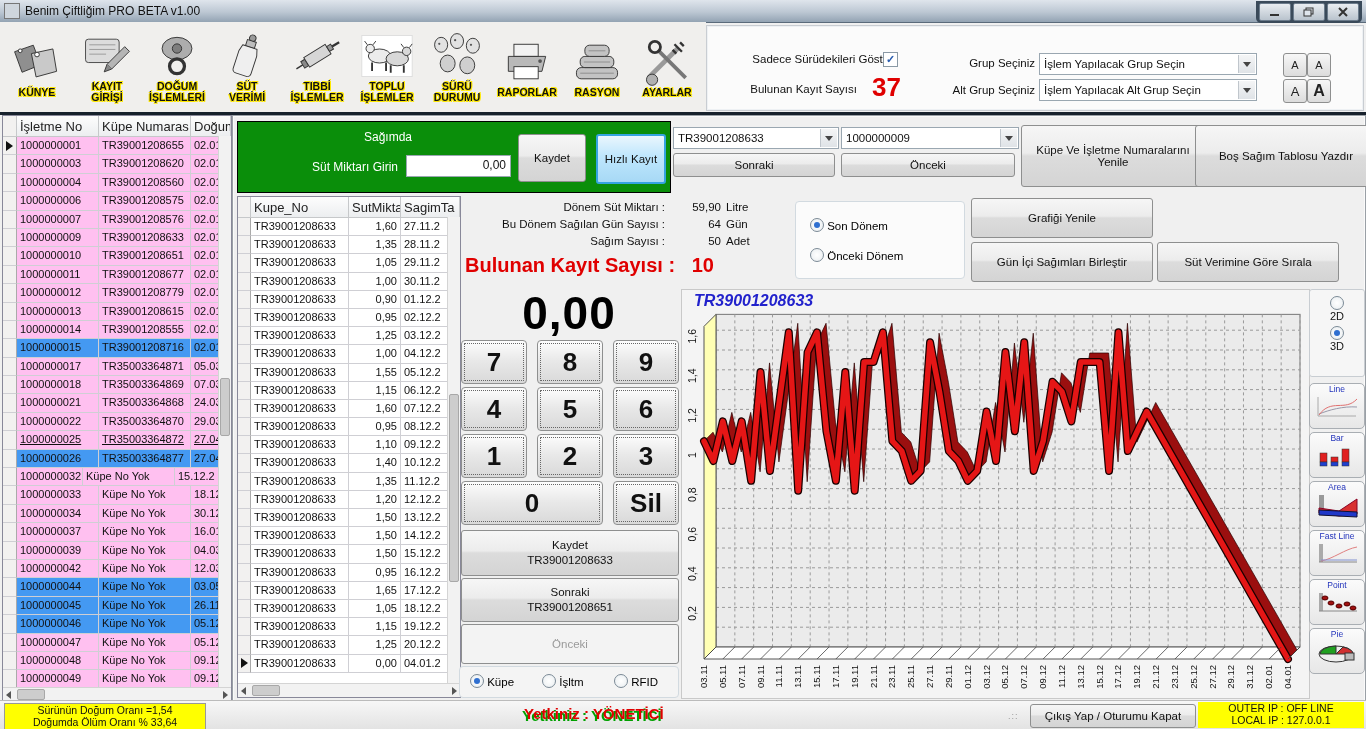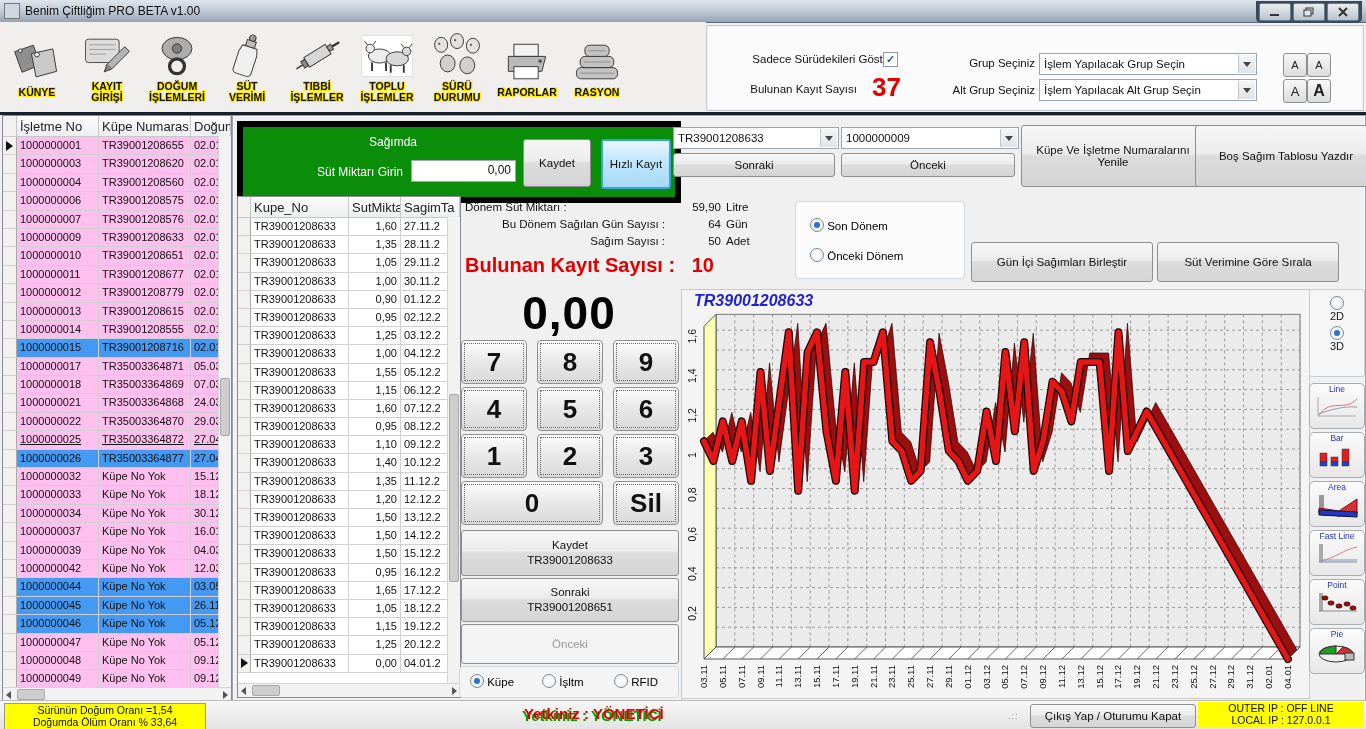--- a/index.html
+++ b/index.html
@@ -49,21 +49,21 @@
   .pink{background:#ffc0f0;}
   .bluesel{background:#4499f2;}
   
   .vscroll{position:absolute;width:12px;background:#f2f2f2;border-left:1px solid #d4d4d4;}
   .hscroll{position:absolute;height:13px;background:#f2f2f2;border-top:1px solid #d4d4d4;}
   .sthumb{position:absolute;background:#cdcdcd;border:1px solid #a8a8a8;border-radius:2px;}
   .sarrow{position:absolute;width:0;height:0;}
   
   .mainpanel{position:absolute;left:232px;top:115px;width:1132px;height:585px;background:#f0f0f0;
     border:1px solid #9aa0a6;box-shadow:inset 0 0 0 1px #fafafa;}
-  .greenbox{position:absolute;left:4px;top:5px;width:432px;height:70px;background:#0a8e0a;border:6px solid #000000;color:#fff;}
+  .greenbox{position:absolute;left:4px;top:5px;width:432px;height:70px;background:#0a8e0a;border:1px solid #000000;color:#fff;}
   .input{background:#fff;border:1px solid #9aa7b1;font-size:12px;color:#111;text-align:right;padding:2px 4px;position:absolute;}
   .btn{position:absolute;border:1px solid #8e8f8f;border-radius:3px;color:#111;
     background:linear-gradient(#f6f6f6 0%,#ececec 45%,#dcdcdc 50%,#d4d4d4 100%);
     display:flex;align-items:center;justify-content:center;text-align:center;font-size:11.5px;cursor:pointer;}
   .btn.focusblue{border:2px solid #35a3e0;background:linear-gradient(#eaf6fd,#bee6fd 45%,#a7d9f5);}
   .btn.disabled{color:#9a9a9a;background:#f3f3f3;cursor:default;}
   .groupbox{position:absolute;border:1px solid #d2dae0;border-radius:4px;background:#fbfbfb;}
   .radio{width:12px;height:12px;border-radius:50%;border:1px solid #7b8a96;background:radial-gradient(#fff,#e7ecef);display:inline-block;position:relative;vertical-align:-2px;}
   .radio.on::after{content:"";position:absolute;left:3px;top:3px;width:6px;height:6px;border-radius:50%;background:#2f6fd0;}
   .infrow{position:absolute;font-size:11.5px;color:#111;white-space:nowrap;}
@@ -234,20 +234,32 @@
             <g fill="#c3c3c3" stroke="#333">
               <rect x="8" y="31" width="44" height="12" rx="5"></rect>
               <rect x="12" y="19" width="36" height="12" rx="5"></rect>
               <rect x="17" y="7" width="26" height="12" rx="5"></rect>
             </g>
             <path d="M12 37 h36 M16 25 h28 M21 13 h18" stroke="#8c8c8c" fill="none"></path>
           </svg>
         </div>
         <div class="tlabel">RASYON</div>
       </div>
+      <div class="tool">
+        <div class="ticon">
+          <svg width="56" height="50" viewBox="0 0 60 50">
+            <path d="M10 42 L42 10" stroke="#9a9a9a" stroke-width="5"></path>
+            <path d="M38 6 l8 8 M44 4 l4 4 M36 12 l4 4" stroke="#333" stroke-width="2.5" fill="none"></path>
+            <path d="M50 42 L20 12" stroke="#777" stroke-width="4"></path>
+            <circle cx="17" cy="9" r="6" fill="none" stroke="#333" stroke-width="3"></circle>
+            <circle cx="14" cy="44" r="6" fill="#b0b0b0" stroke="#333"></circle>
+          </svg>
+        </div>
+        <div class="tlabel">AYARLAR</div>
+      </div>
     </div>
   <div class="darkstrip"></div>
 
   <div class="filterpanel">
     <div class="lbl" style="left:16px;top:27px;width:170px;text-align:right;">Sadece Sürüdekileri Göster</div>
     <div class="checkbox" style="left:176px;top:26px;">✓</div>
     <div class="lbl" style="left:0;top:57px;width:150px;text-align:right;">Bulunan Kayıt Sayısı</div>
     <div class="lbl redbig" style="left:165px;top:46px;font-size:26px;">37</div>
     <div class="lbl" style="left:190px;top:31px;width:138px;text-align:right;">Grup Seçiniz</div>
     <div class="combo" style="left:332px;top:27px;width:212px;">
@@ -383,21 +395,21 @@
         <div class="pink" style="flex:1;">27.04.2</div>
       </div>
       <div class="grow" style="height: 18.4px;">
         <div class="selcell" style="width:14px;"></div>
         <div class="bluesel" style="width:82px;">1000000026</div>
         <div class="bluesel" style="width:92px;">TR35003364877</div>
         <div class="bluesel" style="flex:1;">27.04.2</div>
       </div>
       <div class="grow" style="height: 18.4px;">
         <div class="selcell" style="width:14px;"></div>
-        <div class="pink" style="width:82px;">1000000032</div>
+        <div class="pink" style="width:66px;">1000000032</div>
         <div class="pink" style="width:92px;">Küpe No Yok</div>
         <div class="pink" style="flex:1;">15.12.2</div>
       </div>
       <div class="grow" style="height: 18.4px;">
         <div class="selcell" style="width:14px;"></div>
         <div class="pink" style="width:82px;">1000000033</div>
         <div class="pink" style="width:92px;">Küpe No Yok</div>
         <div class="pink" style="flex:1;">18.12.2</div>
       </div>
       <div class="grow" style="height: 18.4px;">
@@ -660,32 +672,33 @@
           <div class="sthumb" style="left:1px;right:1px;top:38%;height:40%;"></div>
         </div>
         <div class="hscroll" style="left: 0px; right: 0px; bottom: 0px;">
           <div class="sarrow" style="left:3px;top:3px;border-top:4px solid transparent;border-bottom:4px solid transparent;border-right:5px solid #555;"></div>
           <div class="sthumb" style="top:1px;height:9px;left:14px;width:26px;"></div>
           <div class="sarrow" style="right:3px;top:3px;border-top:4px solid transparent;border-bottom:4px solid transparent;border-left:5px solid #555;"></div>
         </div>
       </div>
 
     <div id="infoblock">
-        <div class="infrow" style="left: 232px; top: 85px; width: 330px;"><span style="display:inline-block;width:200px;text-align:left;">Dönem Süt Miktarı :</span><span style="display:inline-block;width:56px;text-align:right;">59,90</span><span style="display:inline-block;margin-left:5px;">Litre</span></div>
+        <div class="infrow" style="left: 232px; top: 85px; width: 330px;"><span style="display:inline-block;width:200px;text-align:right;">Dönem Süt Miktarı :</span><span style="display:inline-block;width:56px;text-align:right;">59,90</span><span style="display:inline-block;margin-left:5px;">Litre</span></div>
         <div class="infrow" style="left: 232px; top: 102px; width: 330px;"><span style="display:inline-block;width:200px;text-align:right;">Bu Dönem Sağılan Gün Sayısı :</span><span style="display:inline-block;width:56px;text-align:right;">64</span><span style="display:inline-block;margin-left:5px;">Gün</span></div>
         <div class="infrow" style="left: 232px; top: 119px; width: 330px;"><span style="display:inline-block;width:200px;text-align:right;">Sağım Sayısı :</span><span style="display:inline-block;width:56px;text-align:right;">50</span><span style="display:inline-block;margin-left:5px;">Adet</span></div>
       </div>
     <div class="redcount" style="left:232px;top:138px;">
       <span>Bulunan Kayıt Sayısı :</span>&nbsp;&nbsp;&nbsp;<span>10</span>
     </div>
     <div class="groupbox" style="left:562px;top:85px;width:168px;height:76px;">
       <div style="position:absolute;left:14px;top:16px;font-size:11.5px;"><span class="radio on"></span> <span>Son Dönem</span></div>
       <div style="position:absolute;left:14px;top:46px;font-size:11.5px;"><span class="radio"></span> <span>Önceki Dönem</span></div>
     </div>
 
+    <div class="btn" style="left:738px;top:82px;width:180px;height:38px;">Grafiği Yenile</div>
     <div class="btn" style="left:738px;top:126px;width:180px;height:38px;">Gün İçi Sağımları Birleştir</div>
     <div class="btn" style="left:924px;top:126px;width:180px;height:38px;">Süt Verimine Göre Sırala</div>
 
     <div class="abs" style="left:226px;top:170px;width:220px;height:412px;" id="numpad">
         <div class="np-display" style="top:0;">0,00</div>
         <div class="key" style="left:2px;top:54px;width:64px;height:42px;">7</div>
         <div class="key" style="left:78px;top:54px;width:64px;height:42px;">8</div>
         <div class="key" style="left:154px;top:54px;width:64px;height:42px;">9</div>
         <div class="key" style="left:2px;top:101px;width:64px;height:42px;">4</div>
         <div class="key" style="left:78px;top:101px;width:64px;height:42px;">5</div>

